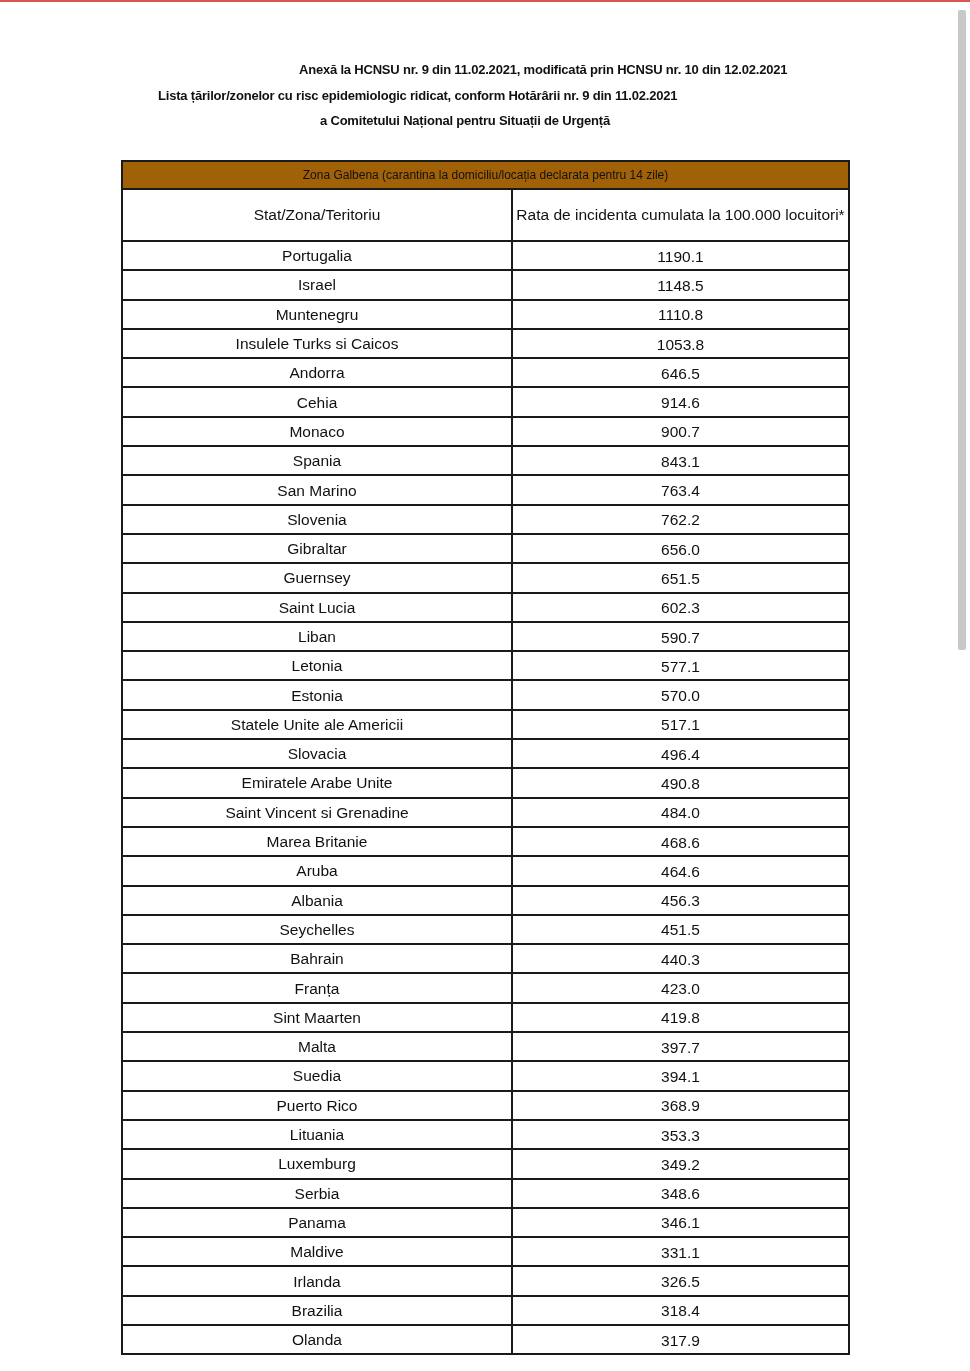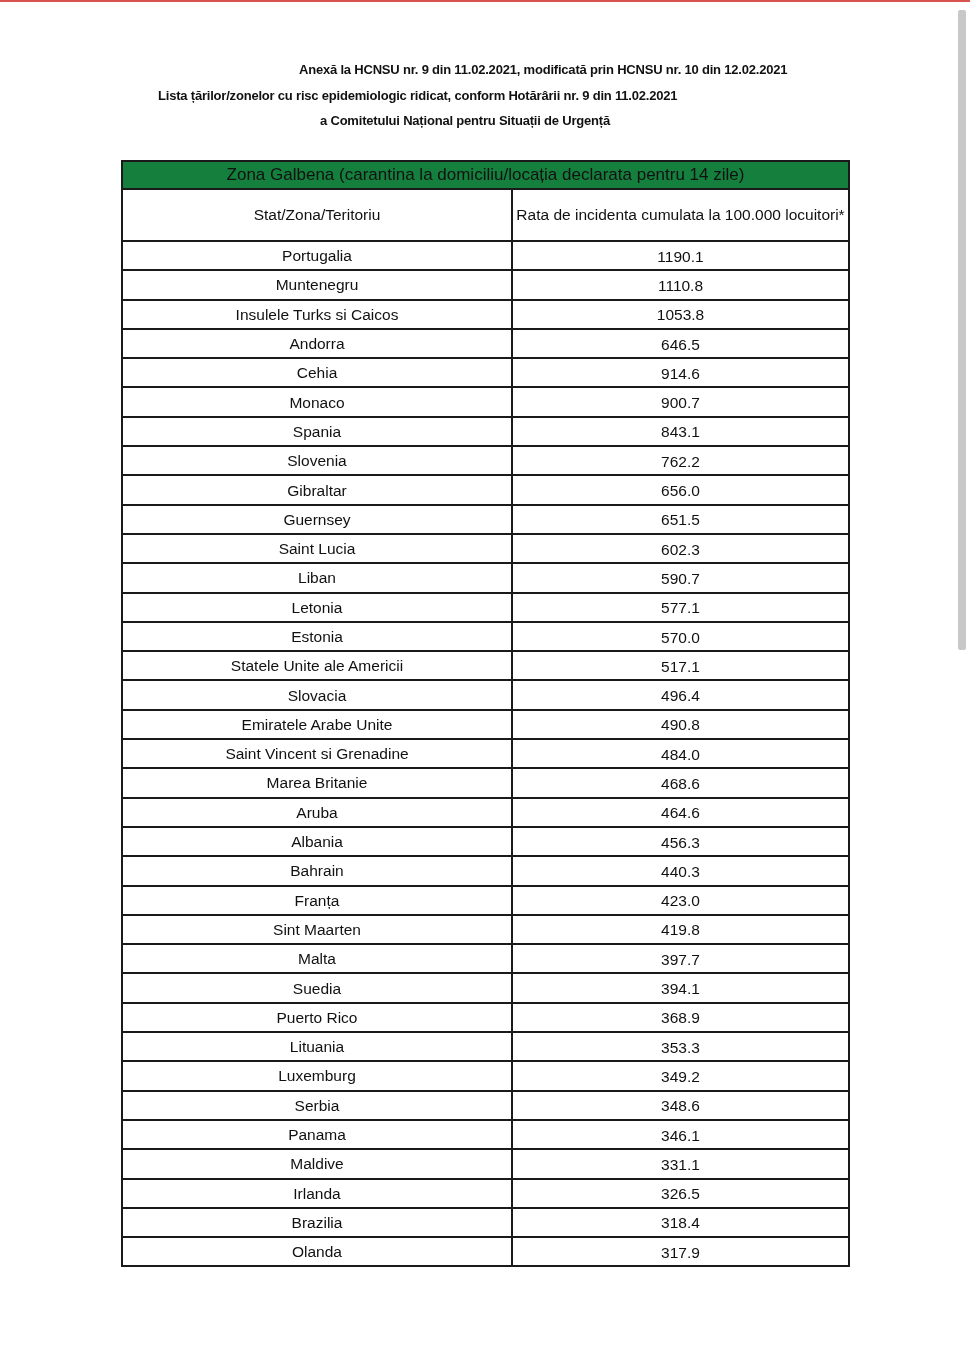--- a/index.html
+++ b/index.html
@@ -15,21 +15,21 @@
   .h2 { left: 158px; top: 88px; }
   .h3 { left: 302px; top: 113px; margin-left: 18px; }
   table.grid {
     position: absolute; left: 121px; top: 160px; width: 729px;
     border-collapse: collapse; table-layout: fixed;
     font-size: 15.5px;
   }
   table.grid td, table.grid th {
     border: 2px solid #1a1a1a; text-align: center; padding: 0; font-weight: normal;
   }
-  .zone-row th { background: #15803d; font-weight: bold; height: 26px; font-size: 17px; }
+  .zone-row th { background: #a16207; font-weight: bold; height: 26px; font-size: 12px; }
   .head-row th { font-weight: bold; height: 50px; line-height: 22px; }
   .col1 { width: 390px; }
   .data-row td { height: 25.3px; line-height: 25px; }
   .data-row td.val { padding-top: 2px; line-height: 22px; }
 </style>
 </head>
 <body>
 
 <div class="top-line"></div>
 <div class="scrollbar-track">
@@ -53,20 +53,24 @@
       <th>Stat/Zona/Teritoriu</th>
       <th>Rata de incidenta cumulata la 100.000 locuitori*</th>
     </tr>
   </thead>
   <tbody id="rows">
       <tr class="data-row">
         <td>Portugalia</td>
         <td class="val">1190.1</td>
       </tr>
       <tr class="data-row">
+        <td>Israel</td>
+        <td class="val">1148.5</td>
+      </tr>
+      <tr class="data-row">
         <td>Muntenegru</td>
         <td class="val">1110.8</td>
       </tr>
       <tr class="data-row">
         <td>Insulele Turks si Caicos</td>
         <td class="val">1053.8</td>
       </tr>
       <tr class="data-row">
         <td>Andorra</td>
         <td class="val">646.5</td>
@@ -77,20 +81,24 @@
       </tr>
       <tr class="data-row">
         <td>Monaco</td>
         <td class="val">900.7</td>
       </tr>
       <tr class="data-row">
         <td>Spania</td>
         <td class="val">843.1</td>
       </tr>
       <tr class="data-row">
+        <td>San Marino</td>
+        <td class="val">763.4</td>
+      </tr>
+      <tr class="data-row">
         <td>Slovenia</td>
         <td class="val">762.2</td>
       </tr>
       <tr class="data-row">
         <td>Gibraltar</td>
         <td class="val">656.0</td>
       </tr>
       <tr class="data-row">
         <td>Guernsey</td>
         <td class="val">651.5</td>
@@ -133,20 +141,24 @@
       </tr>
       <tr class="data-row">
         <td>Aruba</td>
         <td class="val">464.6</td>
       </tr>
       <tr class="data-row">
         <td>Albania</td>
         <td class="val">456.3</td>
       </tr>
       <tr class="data-row">
+        <td>Seychelles</td>
+        <td class="val">451.5</td>
+      </tr>
+      <tr class="data-row">
         <td>Bahrain</td>
         <td class="val">440.3</td>
       </tr>
       <tr class="data-row">
         <td>Franța</td>
         <td class="val">423.0</td>
       </tr>
       <tr class="data-row">
         <td>Sint Maarten</td>
         <td class="val">419.8</td>

